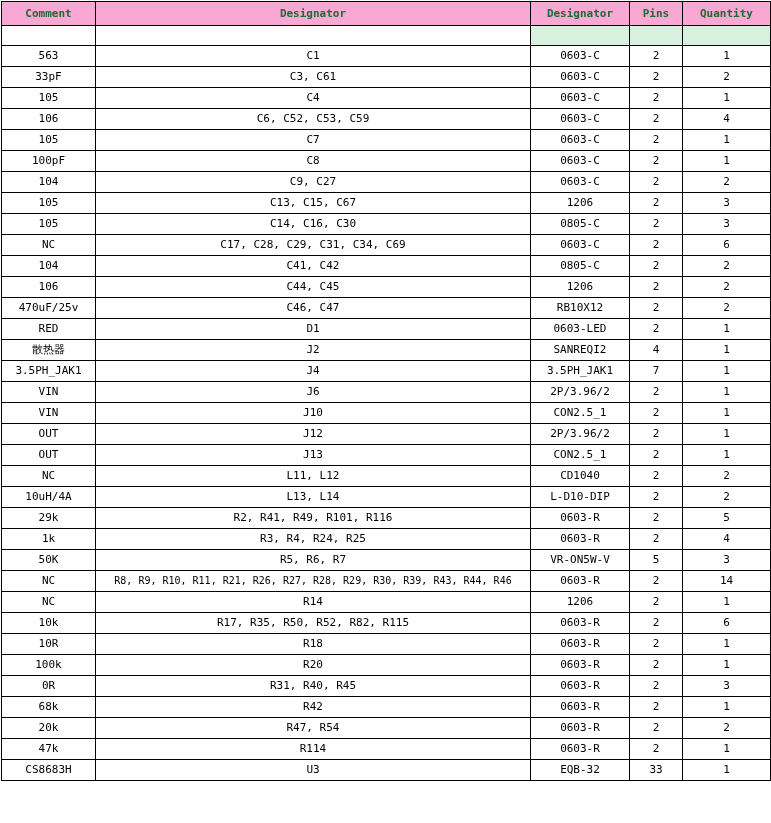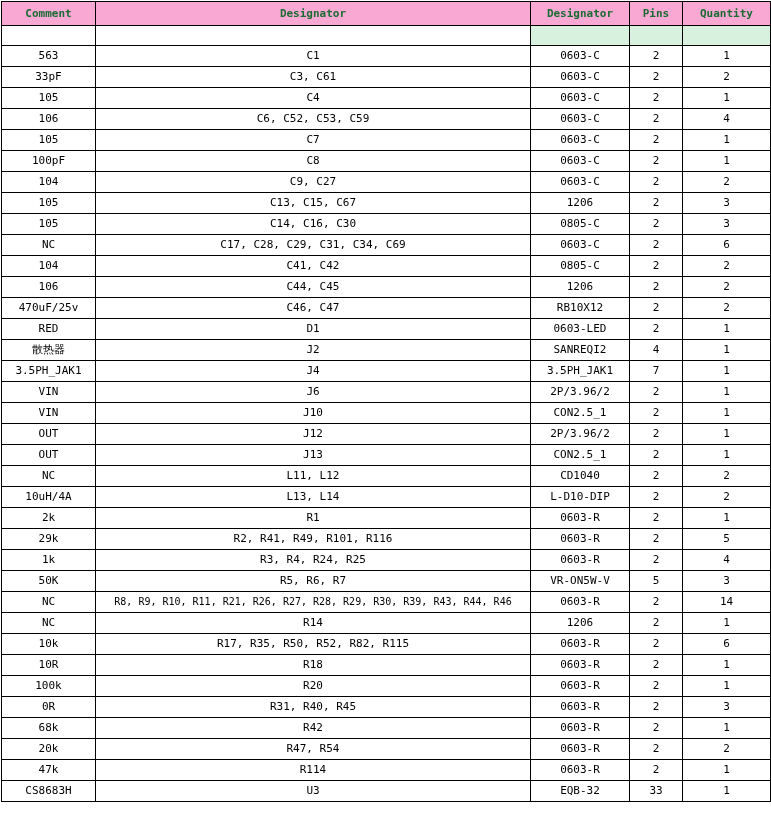--- a/index.html
+++ b/index.html
@@ -234,27 +234,20 @@
         <td>2</td>
       </tr>
       <tr>
         <td>10uH/4A</td>
         <td class="designator-cell">L13, L14</td>
         <td>L-D10-DIP</td>
         <td>2</td>
         <td>2</td>
       </tr>
       <tr>
-        <td>2k</td>
-        <td class="designator-cell">R1</td>
-        <td>0603-R</td>
-        <td>2</td>
-        <td>1</td>
-      </tr>
-      <tr>
         <td>29k</td>
         <td class="designator-cell">R2, R41, R49, R101, R116</td>
         <td>0603-R</td>
         <td>2</td>
         <td>5</td>
       </tr>
       <tr>
         <td>1k</td>
         <td class="designator-cell">R3, R4, R24, R25</td>
         <td>0603-R</td>

